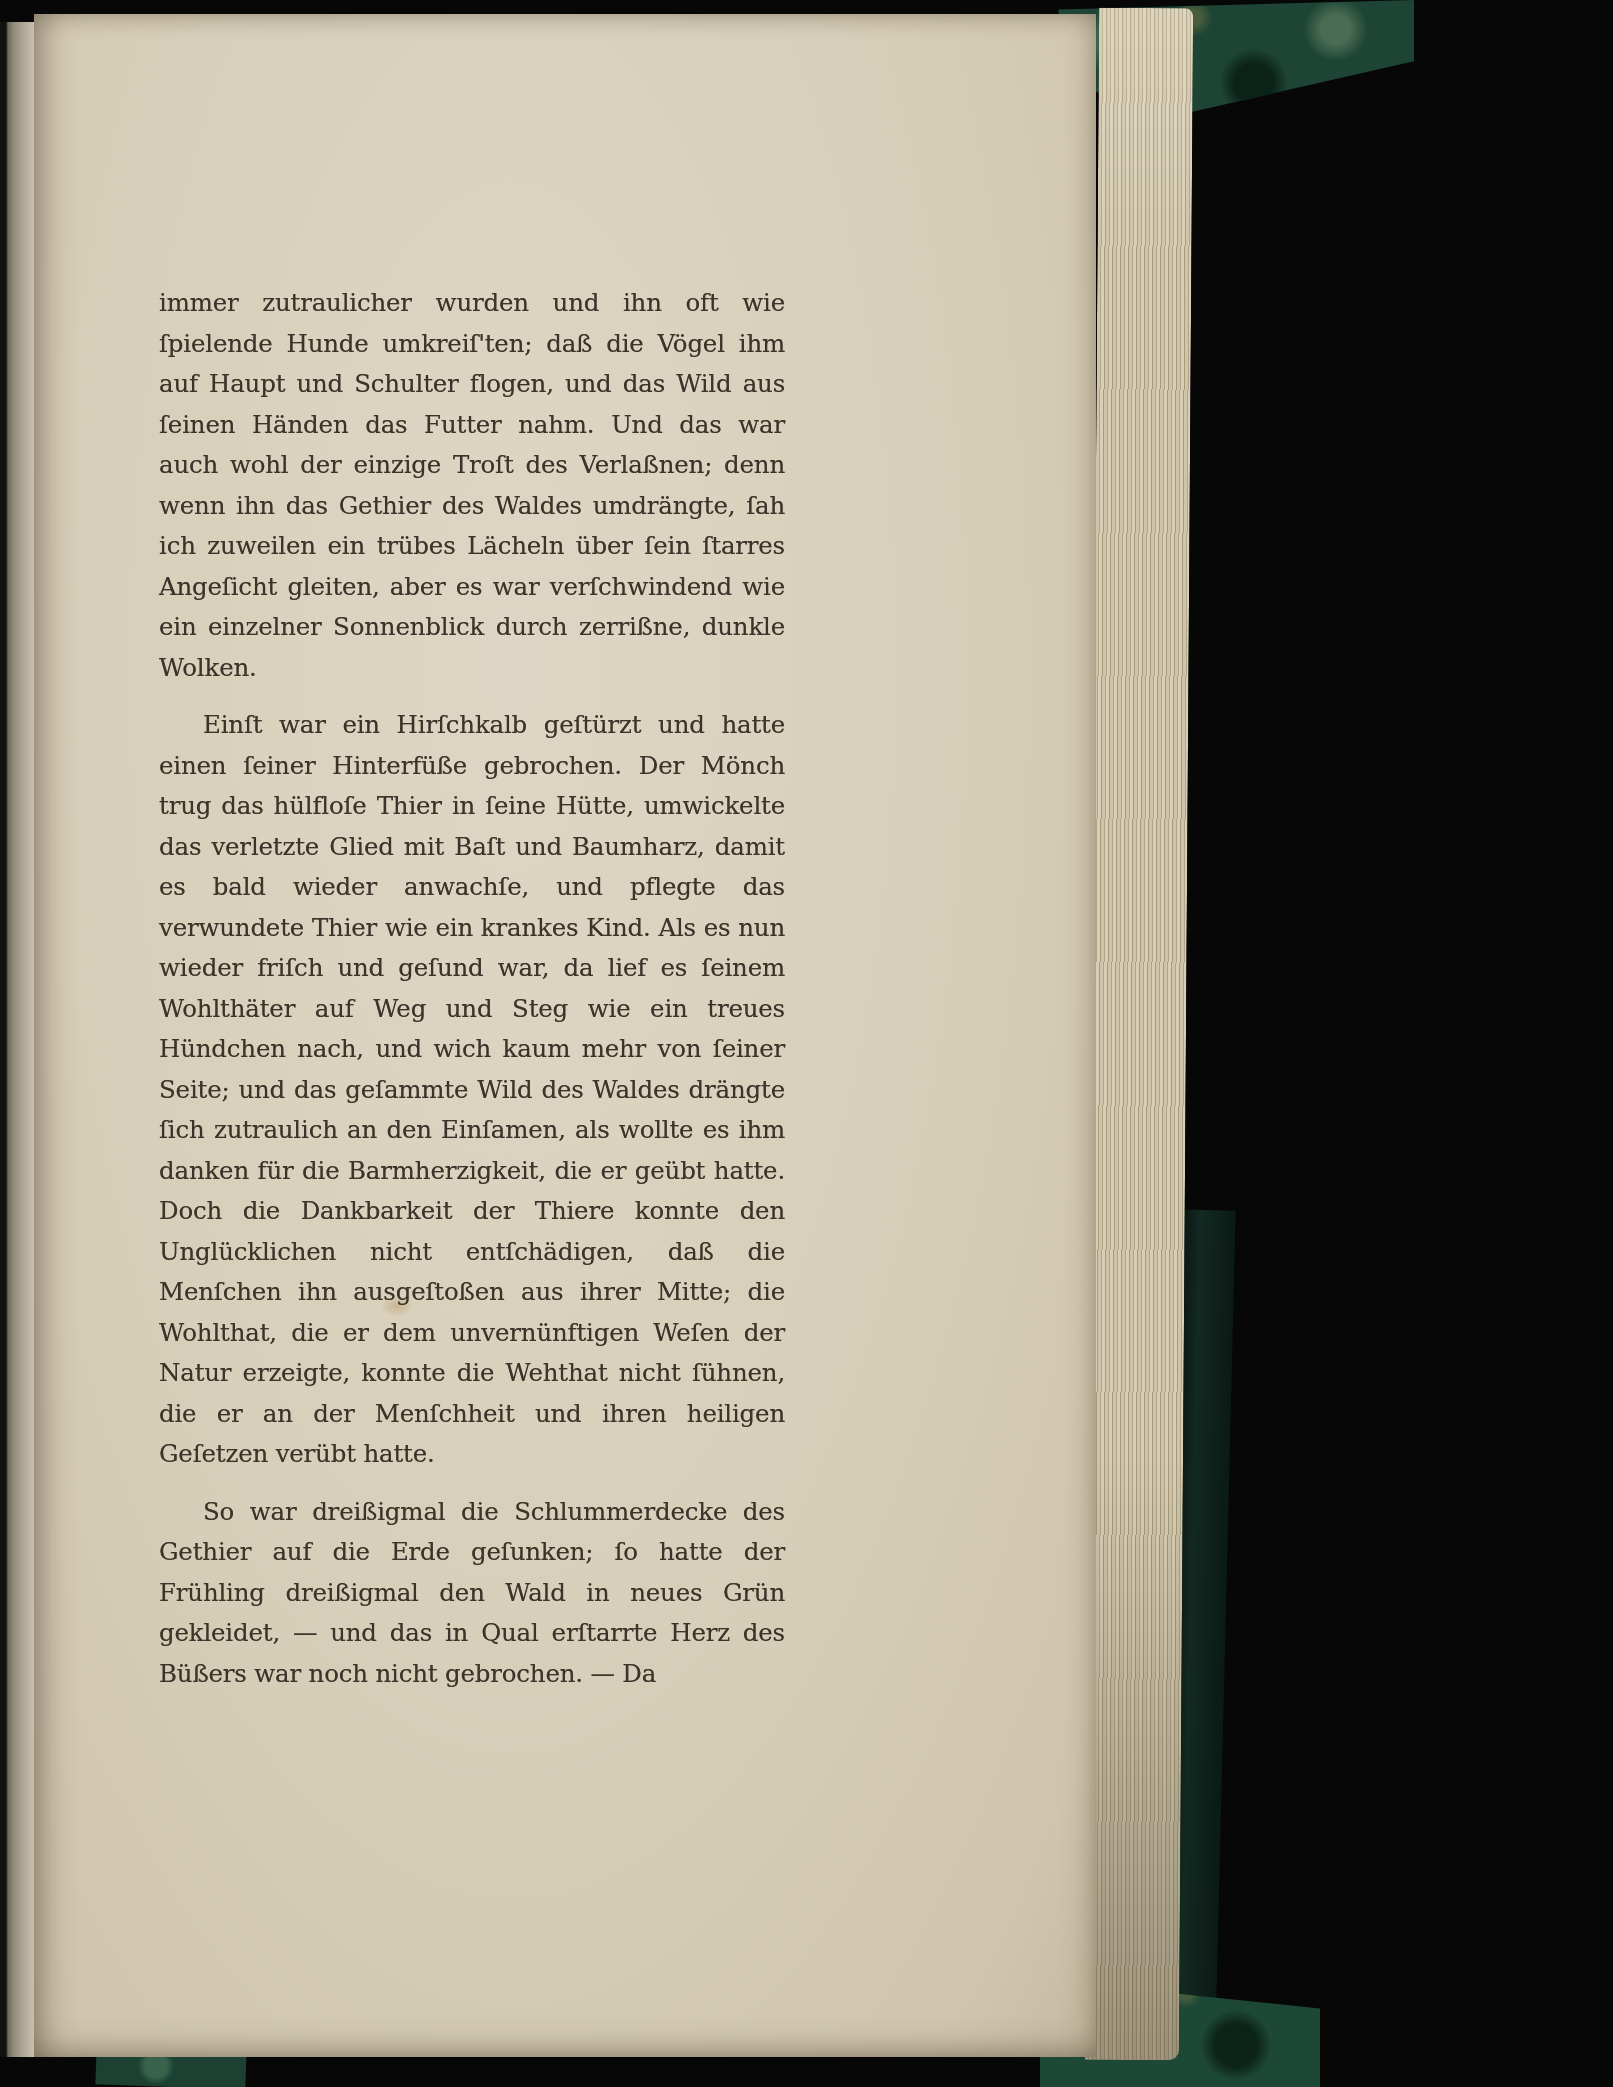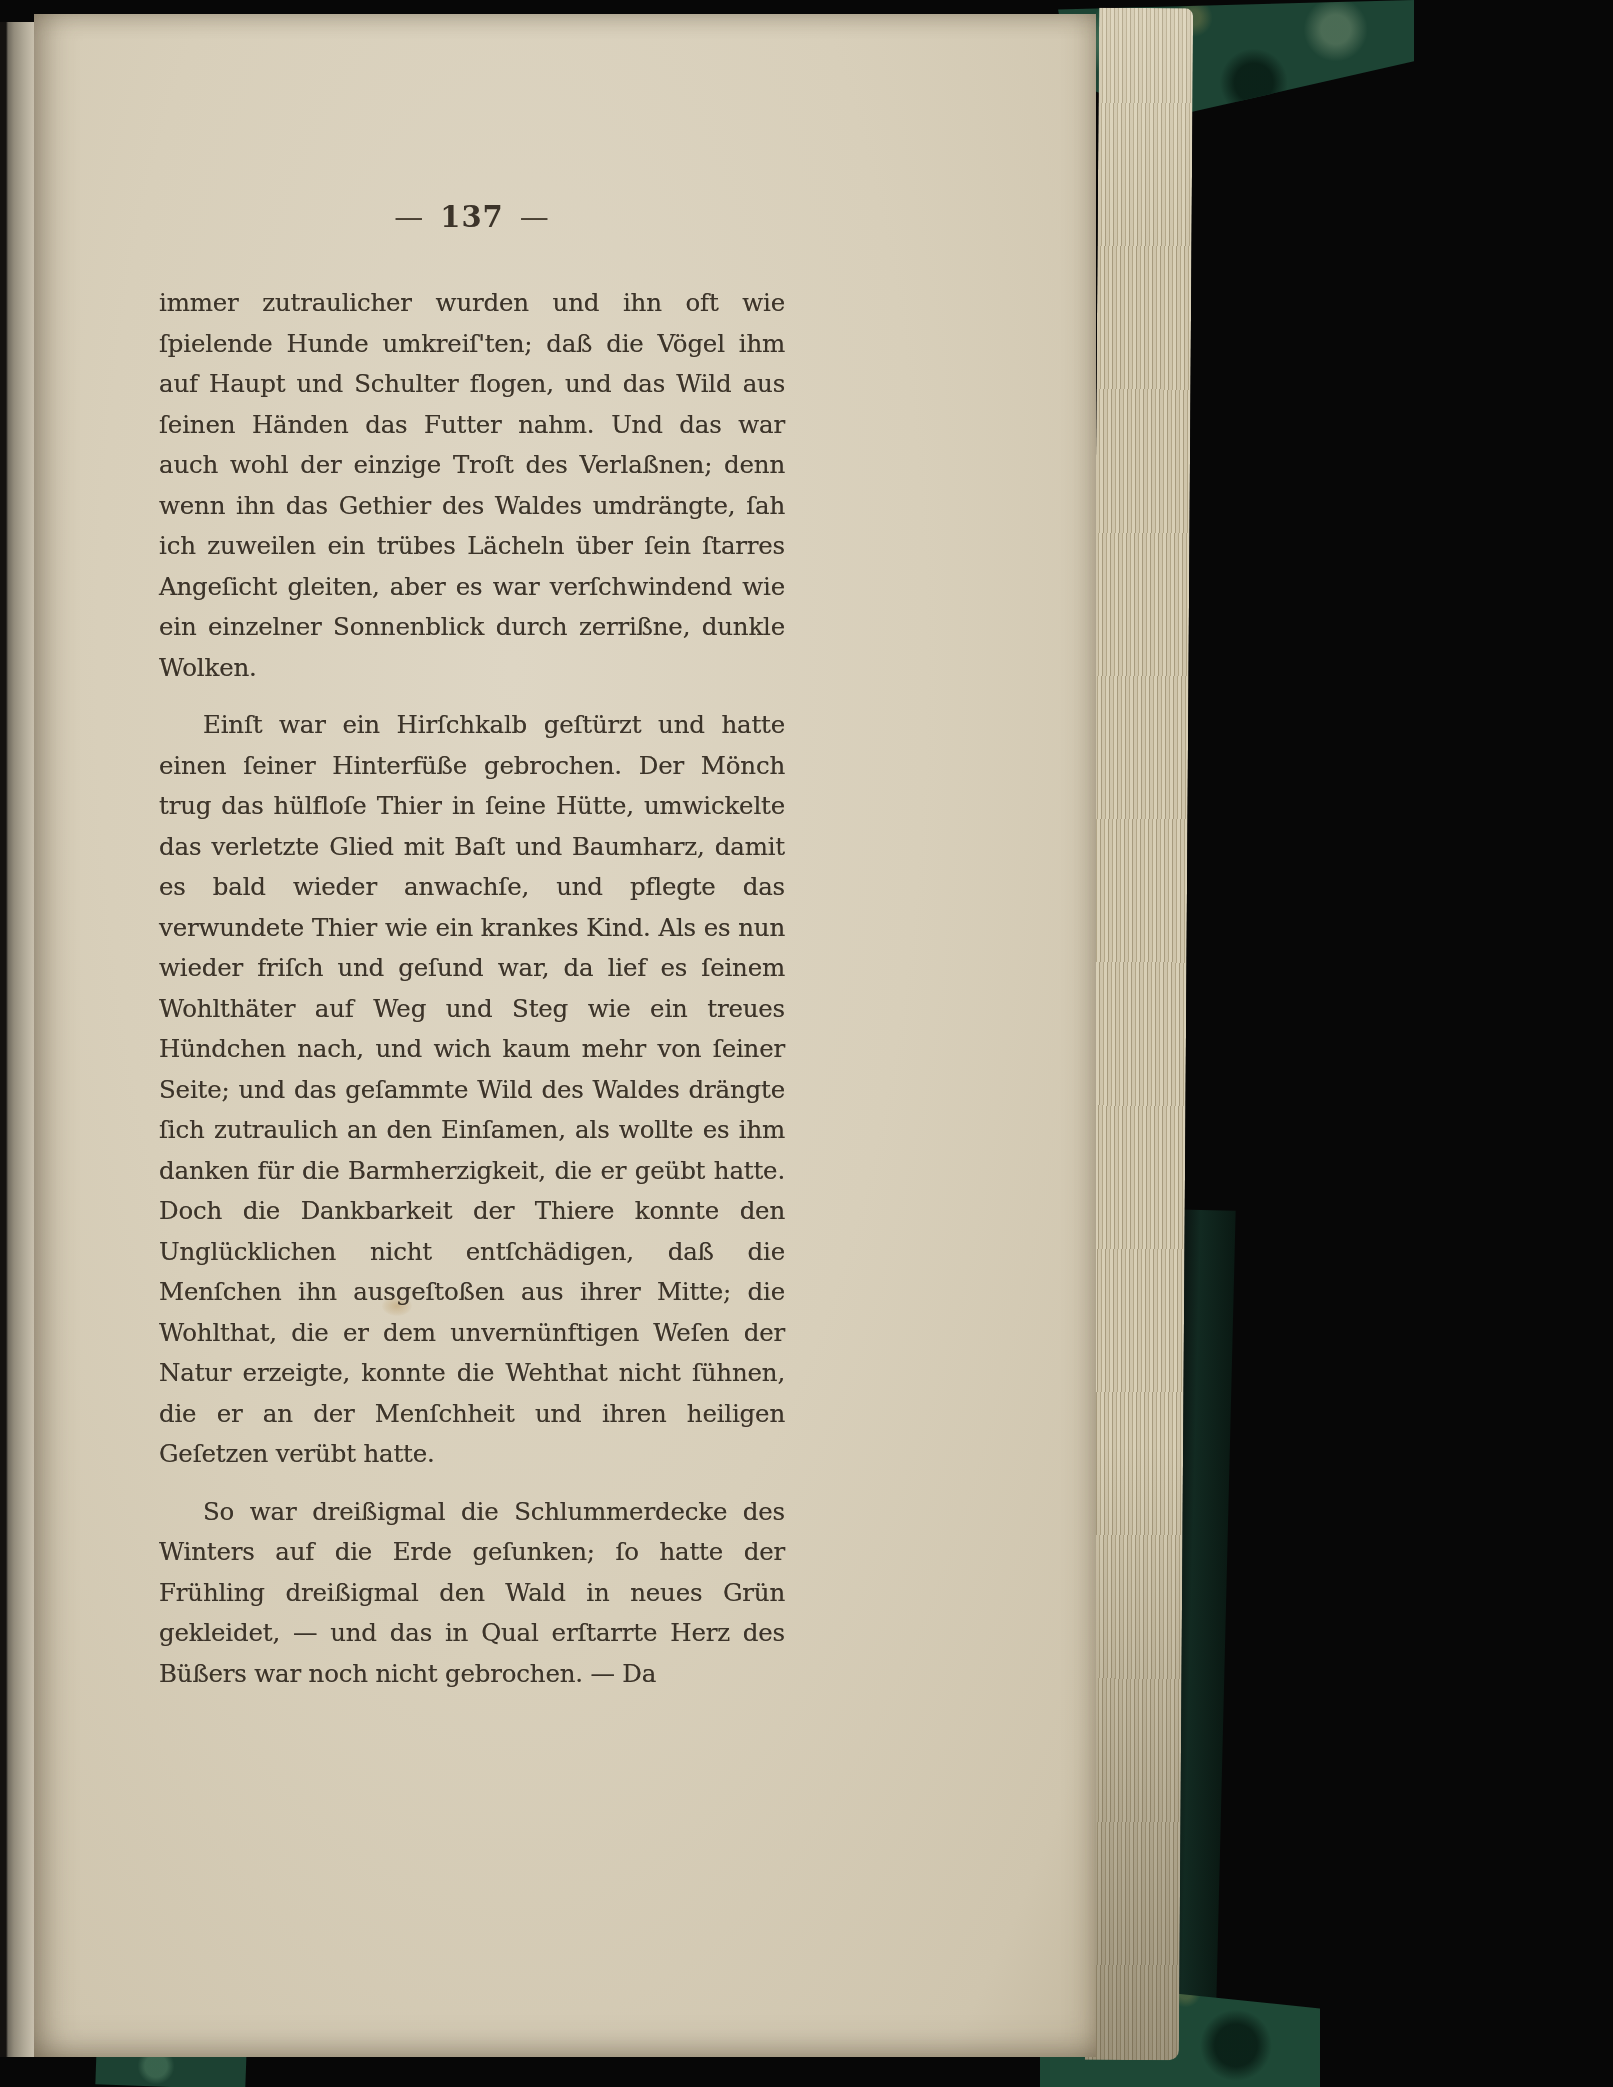--- a/index.html
+++ b/index.html
@@ -156,25 +156,22 @@
   <div class="cover-right-strip"></div>
   <div class="cover-bottom-right"></div>
   <div class="cover-bottom-left"></div>
 
   <div class="fore-edge"></div>
 
   <div class="page">
 
     <div class="stain"></div>
 
-    <div class="page-number">
-      <span class="dash">—</span><span>137</span><span class="dash">—</span>
-    </div>
 
     <div class="text-block">
       <p class="no-indent">immer zutraulicher wurden und ihn oft wie ſpielende Hunde umkreiſ'ten; daß die Vögel ihm auf Haupt und Schulter flogen, und das Wild aus ſeinen Händen das Futter nahm. Und das war auch wohl der einzige Troſt des Verlaßnen; denn wenn ihn das Gethier des Waldes umdrängte, ſah ich zuweilen ein trübes Lächeln über ſein ſtarres Angeſicht gleiten, aber es war verſchwindend wie ein einzelner Sonnenblick durch zerrißne, dunkle Wolken.</p>
       <p>Einſt war ein Hirſchkalb geſtürzt und hatte einen ſeiner Hinterfüße gebrochen. Der Mönch trug das hülfloſe Thier in ſeine Hütte, umwickelte das verletzte Glied mit Baſt und Baumharz, damit es bald wieder anwachſe, und pflegte das verwundete Thier wie ein krankes Kind. Als es nun wieder friſch und geſund war, da lief es ſeinem Wohlthäter auf Weg und Steg wie ein treues Hündchen nach, und wich kaum mehr von ſeiner Seite; und das geſammte Wild des Waldes drängte ſich zutraulich an den Einſamen, als wollte es ihm danken für die Barmherzigkeit, die er geübt hatte. Doch die Dankbarkeit der Thiere konnte den Unglücklichen nicht entſchädigen, daß die Menſchen ihn ausgeſtoßen aus ihrer Mitte; die Wohlthat, die er dem unvernünftigen Weſen der Natur erzeigte, konnte die Wehthat nicht ſühnen, die er an der Menſchheit und ihren heiligen Geſetzen verübt hatte.</p>
-      <p>So war dreißigmal die Schlummerdecke des Winters auf die Erde geſunken; ſo hatte der Frühling dreißigmal den Wald in neues Grün gekleidet, — und das in Qual erſtarrte Herz des Büßers war noch nicht gebrochen. — Da</p>
+      <p>So war dreißigmal die Schlummerdecke des Gethier auf die Erde geſunken; ſo hatte der Frühling dreißigmal den Wald in neues Grün gekleidet, — und das in Qual erſtarrte Herz des Büßers war noch nicht gebrochen. — Da</p>
     </div>
 
   </div>
 
 </div>
 
 </body></html>

